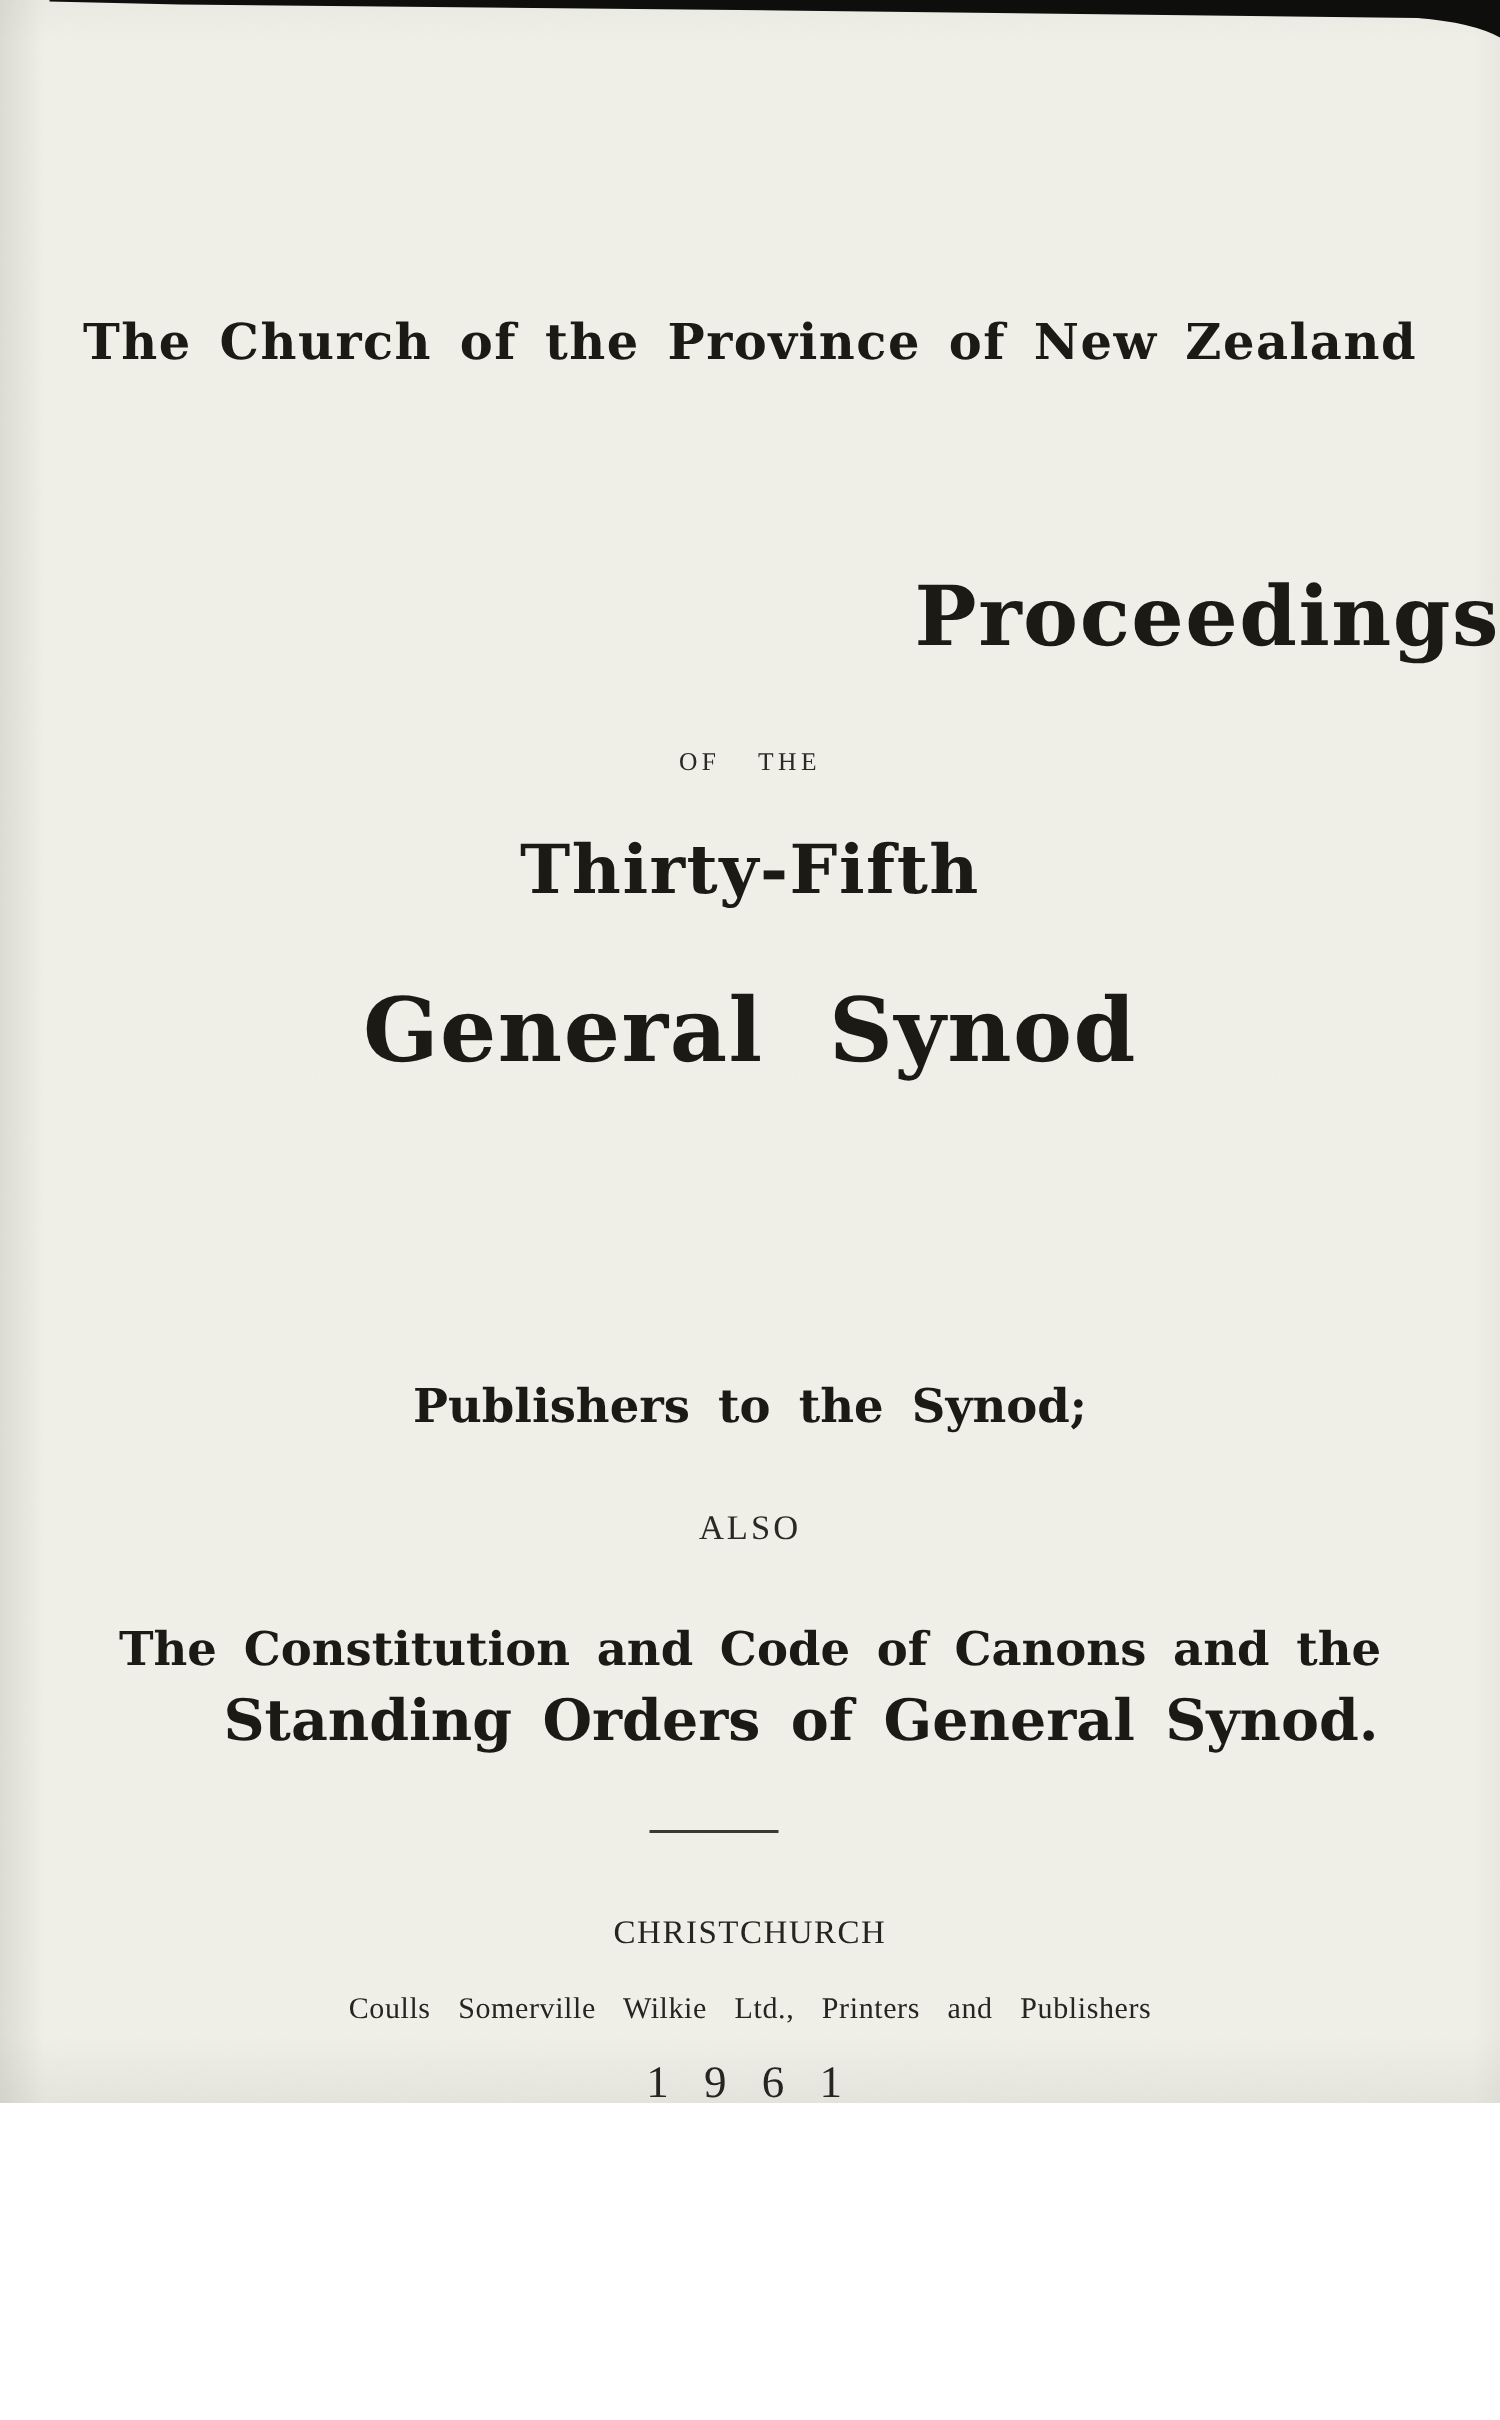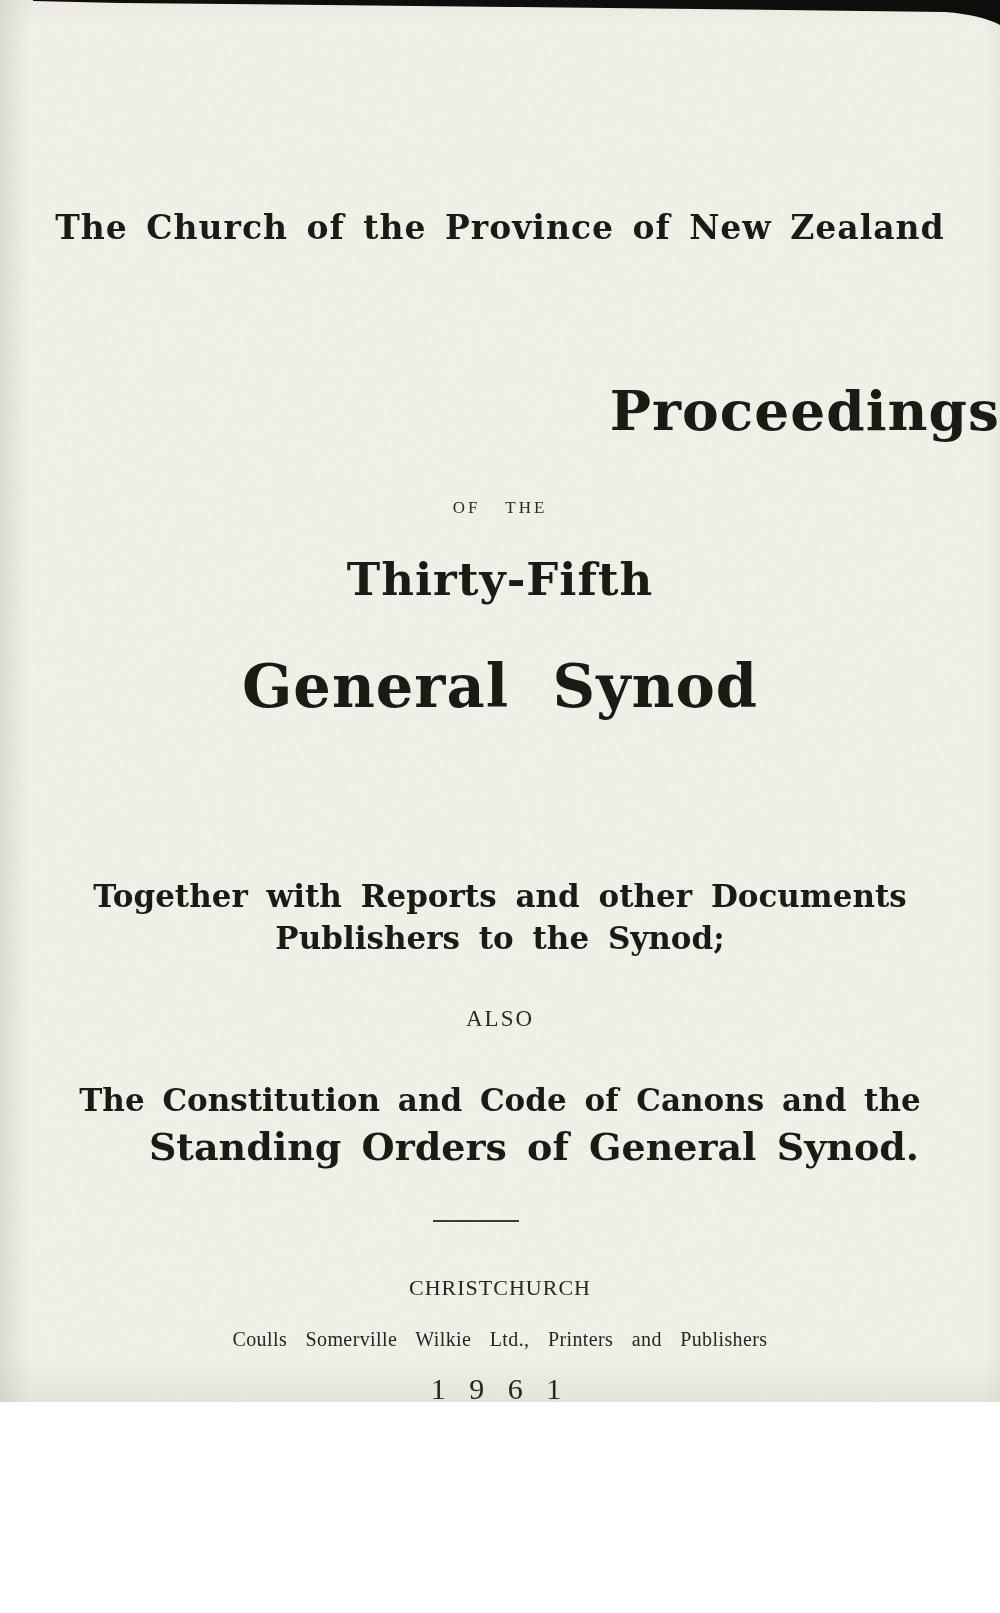--- a/index.html
+++ b/index.html
@@ -106,21 +106,20 @@
 
   <div class="line blackletter title-line">Proceedings</div>
 
   <div class="line ofthe-line">OF THE</div>
 
   <div class="line blackletter ordinal-line">Thirty-Fifth</div>
 
   <div class="line blackletter maintitle-line">General Synod</div>
 
 
-  <div class="line blackletter supp-line1">Together with Reports and other Documents</div>
   <div class="line blackletter supp-line2">Publishers to the Synod;</div>
 
   <div class="line also-line">ALSO</div>
 
   <div class="line blackletter const-line1">The Constitution and Code of Canons and the</div>
   <div class="line blackletter const-line2">Standing Orders of General Synod.</div>
 
   <div class="rule"></div>
 
   <div class="line city-line">CHRISTCHURCH</div>

